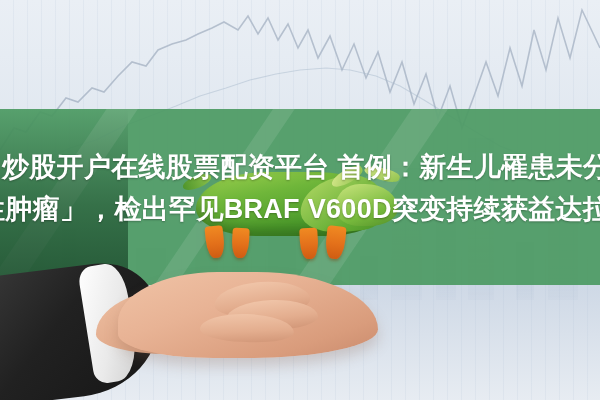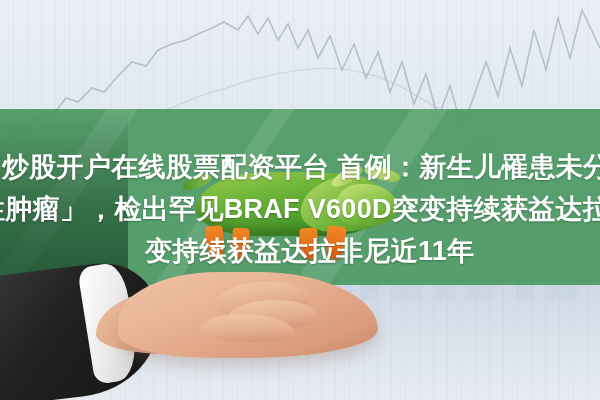--- a/index.html
+++ b/index.html
@@ -256,16 +256,15 @@
     <div class="bull-horn horn-r"></div>
     <div class="leg leg-1"></div>
     <div class="leg leg-2"></div>
     <div class="leg leg-3"></div>
     <div class="leg leg-4"></div>
   </div>
 
   <div class="headline">
     <div class="hl-line hl-1">炒股开户在线股票配资平台 首例：新生儿罹患未分类</div>
     <div class="hl-line hl-2">性肿瘤」，检出罕见BRAF V600D突变持续获益达拉非</div>
-    <div class="hl-line hl-3">变持续获益达拉非尼近11年</div>
   </div>
 
 </div>
 
 </body></html>

